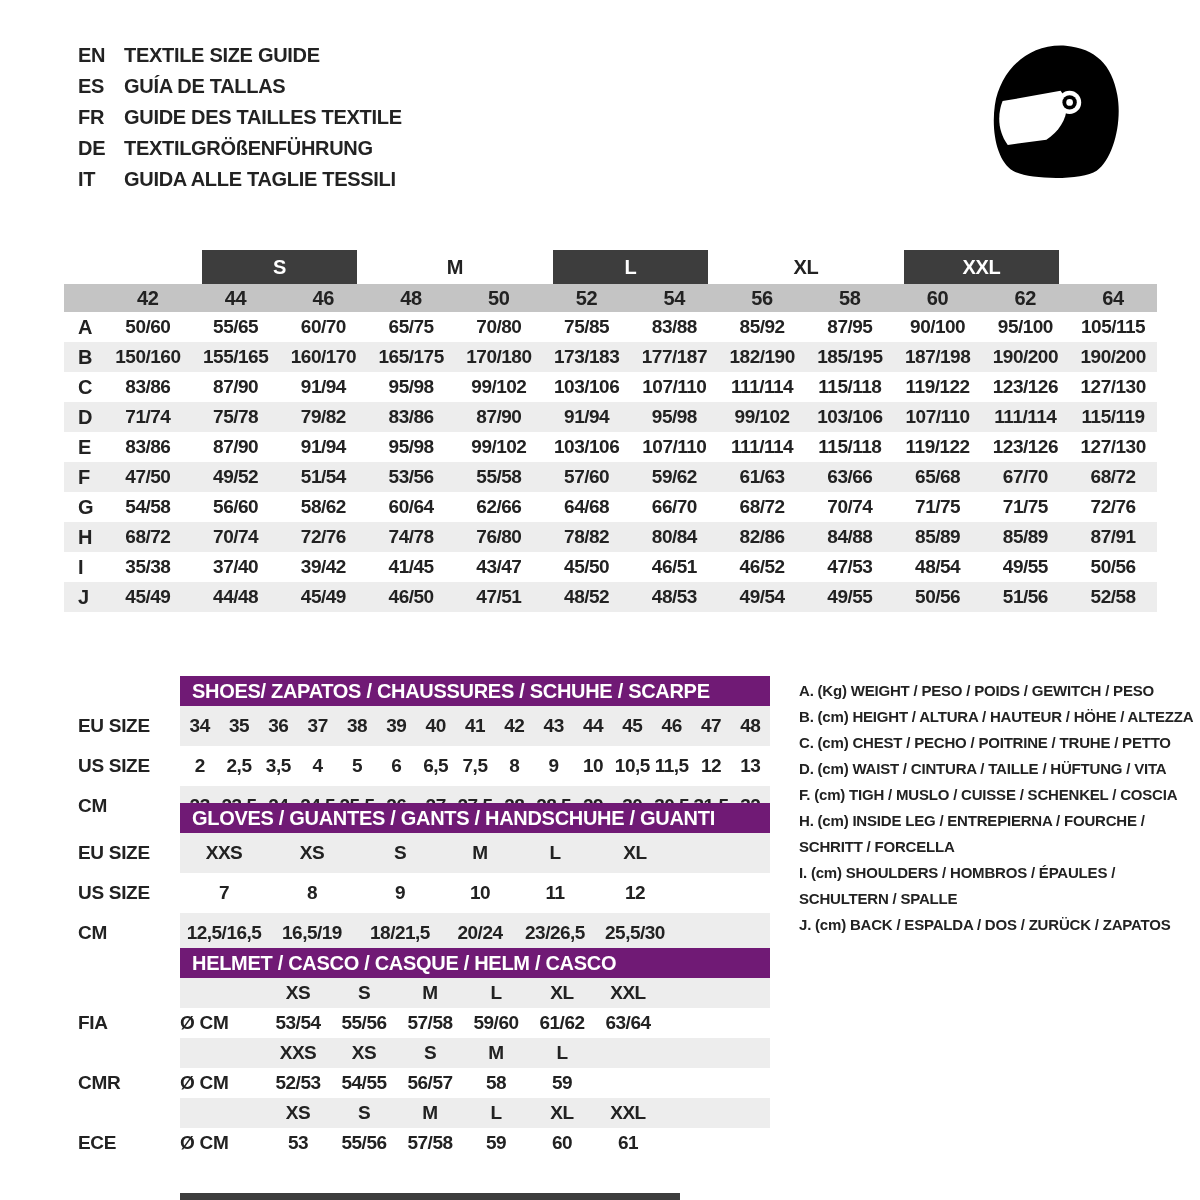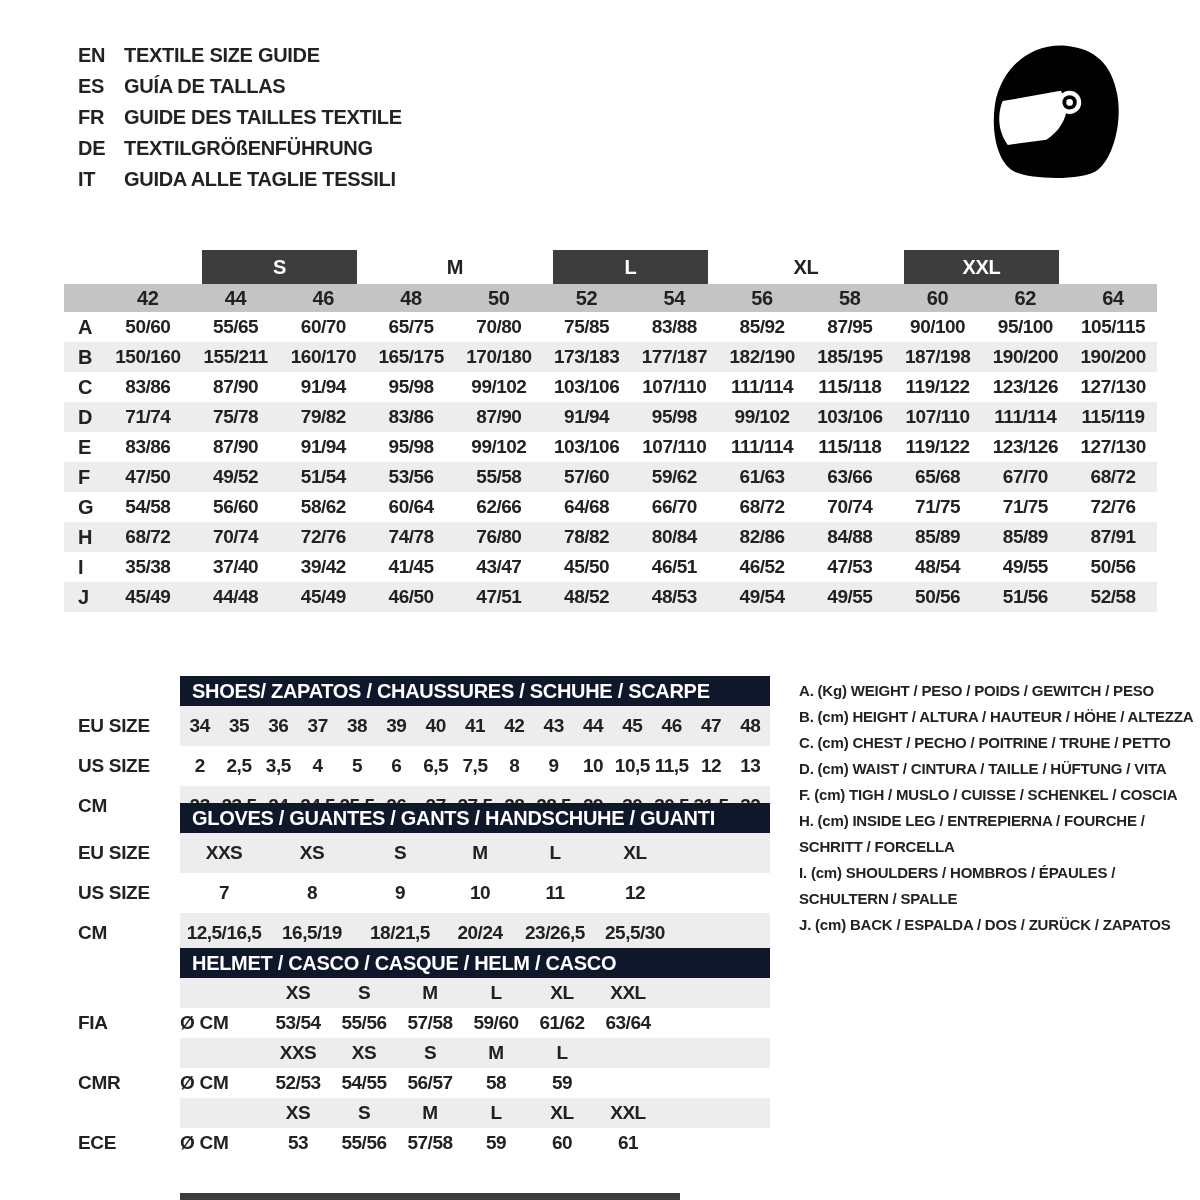--- a/index.html
+++ b/index.html
@@ -25,21 +25,21 @@
   .num-row::before{content:""}
   .ncell{text-align:center;font-size:20px}
   .trow{display:flex;height:30px;align-items:center}
   .rows > div:nth-of-type(even){background:#ededed}
   .rlabel{width:40px;padding-left:14px;box-sizing:border-box;font-size:20px}
   .tcells{flex:1;display:grid;grid-template-columns:repeat(12,1fr)}
   .tcell{text-align:center;font-size:19px;letter-spacing:-0.5px}
   
   .section{position:absolute;left:64px;width:706px}
   .shoes{top:676px}.gloves{top:803px}.helmet{top:948px}
-  .sec-header{margin-left:116px;height:30px;line-height:30px;background:#0f172a;color:#fff;
+  .sec-header{margin-left:116px;height:30px;line-height:30px;background:#701a75;color:#fff;
     padding-left:12px;font-size:20px;box-sizing:border-box}
   .srow{display:flex;height:40px;align-items:stretch}
   .srows > div:nth-of-type(odd) .svals{background:#ededed}
   .slabel{width:116px;padding-left:14px;box-sizing:border-box;font-size:19px;align-self:center}
   .svals{flex:1;display:grid;align-items:center}
   .shoes .svals{grid-template-columns:repeat(15,1fr)}
   .gloves .svals{grid-template-columns:88px 88px 88px 72px 78px 82px 1fr}
   .scell{text-align:center;font-size:19px;letter-spacing:-0.5px}
   
   .hrow{display:flex;height:30px;align-items:stretch}
@@ -176,21 +176,21 @@
             <div class="tcell">105/115</div>
           </div>
       </div>
 
       <div class="trow">
         <div class="rlabel">B</div>
         <div class="tcells">
 
             <div class="tcell">150/160</div>
 
-            <div class="tcell">155/211</div>
+            <div class="tcell">155/165</div>
 
             <div class="tcell">160/170</div>
 
             <div class="tcell">165/175</div>
 
             <div class="tcell">170/180</div>
 
             <div class="tcell">173/183</div>
 
             <div class="tcell">177/187</div>

